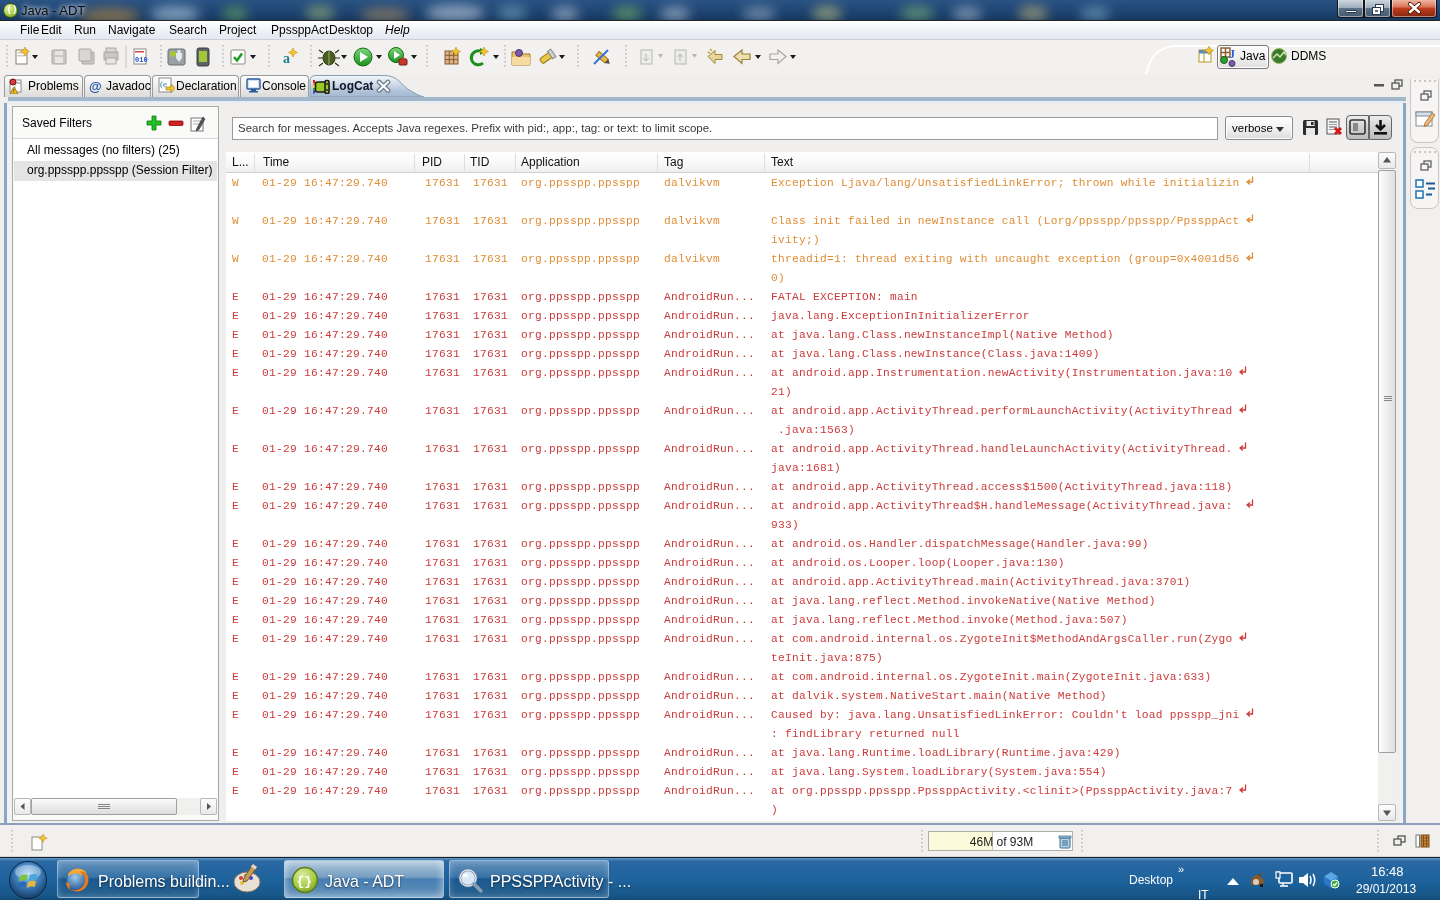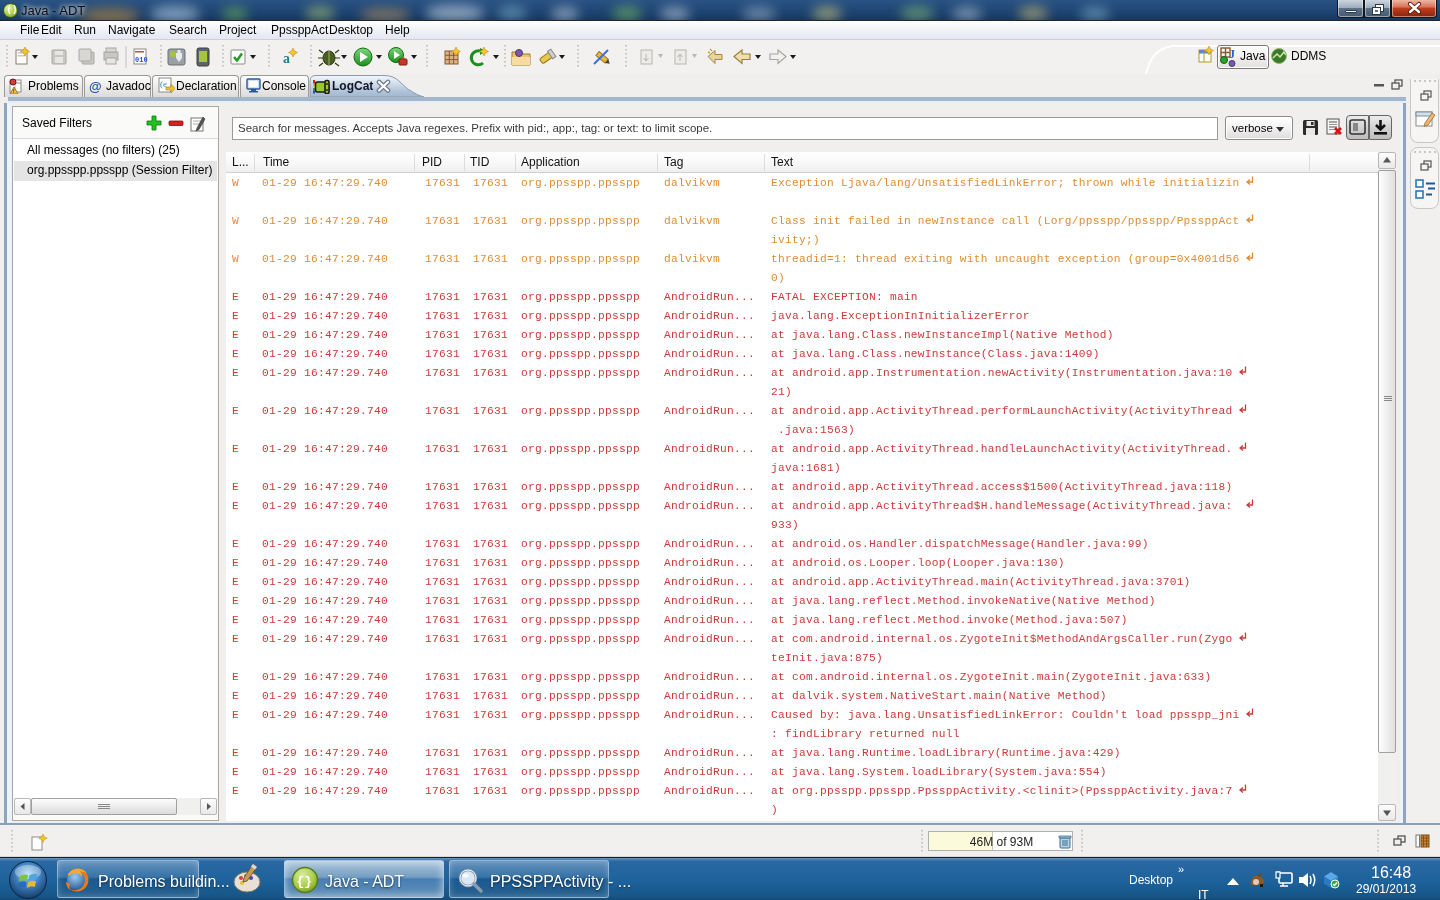--- a/index.html
+++ b/index.html
@@ -85,21 +85,21 @@
 </div>
 <div id="menubar">
   <div class="mitem" style="left:20px;">File</div>
   <div class="mitem" style="left:41px;">Edit</div>
   <div class="mitem" style="left:74px;">Run</div>
   <div class="mitem" style="left:108px;">Navigate</div>
   <div class="mitem" style="left:169px;">Search</div>
   <div class="mitem" style="left:219px;">Project</div>
   <div class="mitem" style="left:271px;">PpssppAct</div>
   <div class="mitem" style="left:329px;">Desktop</div>
-  <div class="mitem" style="left:385px;">Help</div>
+  <div class="mitem" style="left:385px;font-style:italic;">Help</div>
 </div>
 <div id="toolbar">
 <svg width="1440" height="34" style="position:absolute;left:0;top:0;">
 <defs>
 <g id="dsep">
           <line x1="0" y1="5" x2="0" y2="29" stroke="#b9b7b4" stroke-width="1.5" stroke-dasharray="1.5 2.5"></line>
         </g>
 <g id="darr">
           <path d="M0,14 l6,0 -3,4 z" fill="#1a1a1a"></path>
         </g>
@@ -621,15 +621,15 @@
       <path d="M2,6 h4 l5,-4 v14 l-5,-4 h-4 z" fill="#fff"></path>
       <path d="M13,5 q2,4 0,8 M16,3 q3.5,6 0,12" stroke="#fff" stroke-width="1.5" fill="none"></path>
     </svg>
   <svg width="18" height="18" style="position:absolute;left:1322px;top:13px;">
       <path d="M9,1 L16,5.5 L9,10 L2,5.5 Z" fill="#5aa8e8"></path>
       <path d="M2,5.5 L9,10 L9,17 L2,12.5 Z" fill="#2a78c8"></path>
       <path d="M16,5.5 L9,10 L9,17 L16,12.5 Z" fill="#3a88d8"></path>
       <circle cx="13" cy="13" r="4" fill="#3aa83a" stroke="#fff"></circle>
       <path d="M11,13 l1.5,1.5 2.5,-3" stroke="#fff" stroke-width="1.2" fill="none"></path>
     </svg>
-  <div class="tseg" style="left:1371px;top:6px;font-size:16px;">16:48</div>
+  <div class="tseg" style="left:1371px;top:6px;font-size:13px;">16:48</div>
   <div class="tseg" style="left:1356px;top:24px;">29/01/2013</div>
 </div>
 
 </body></html>

